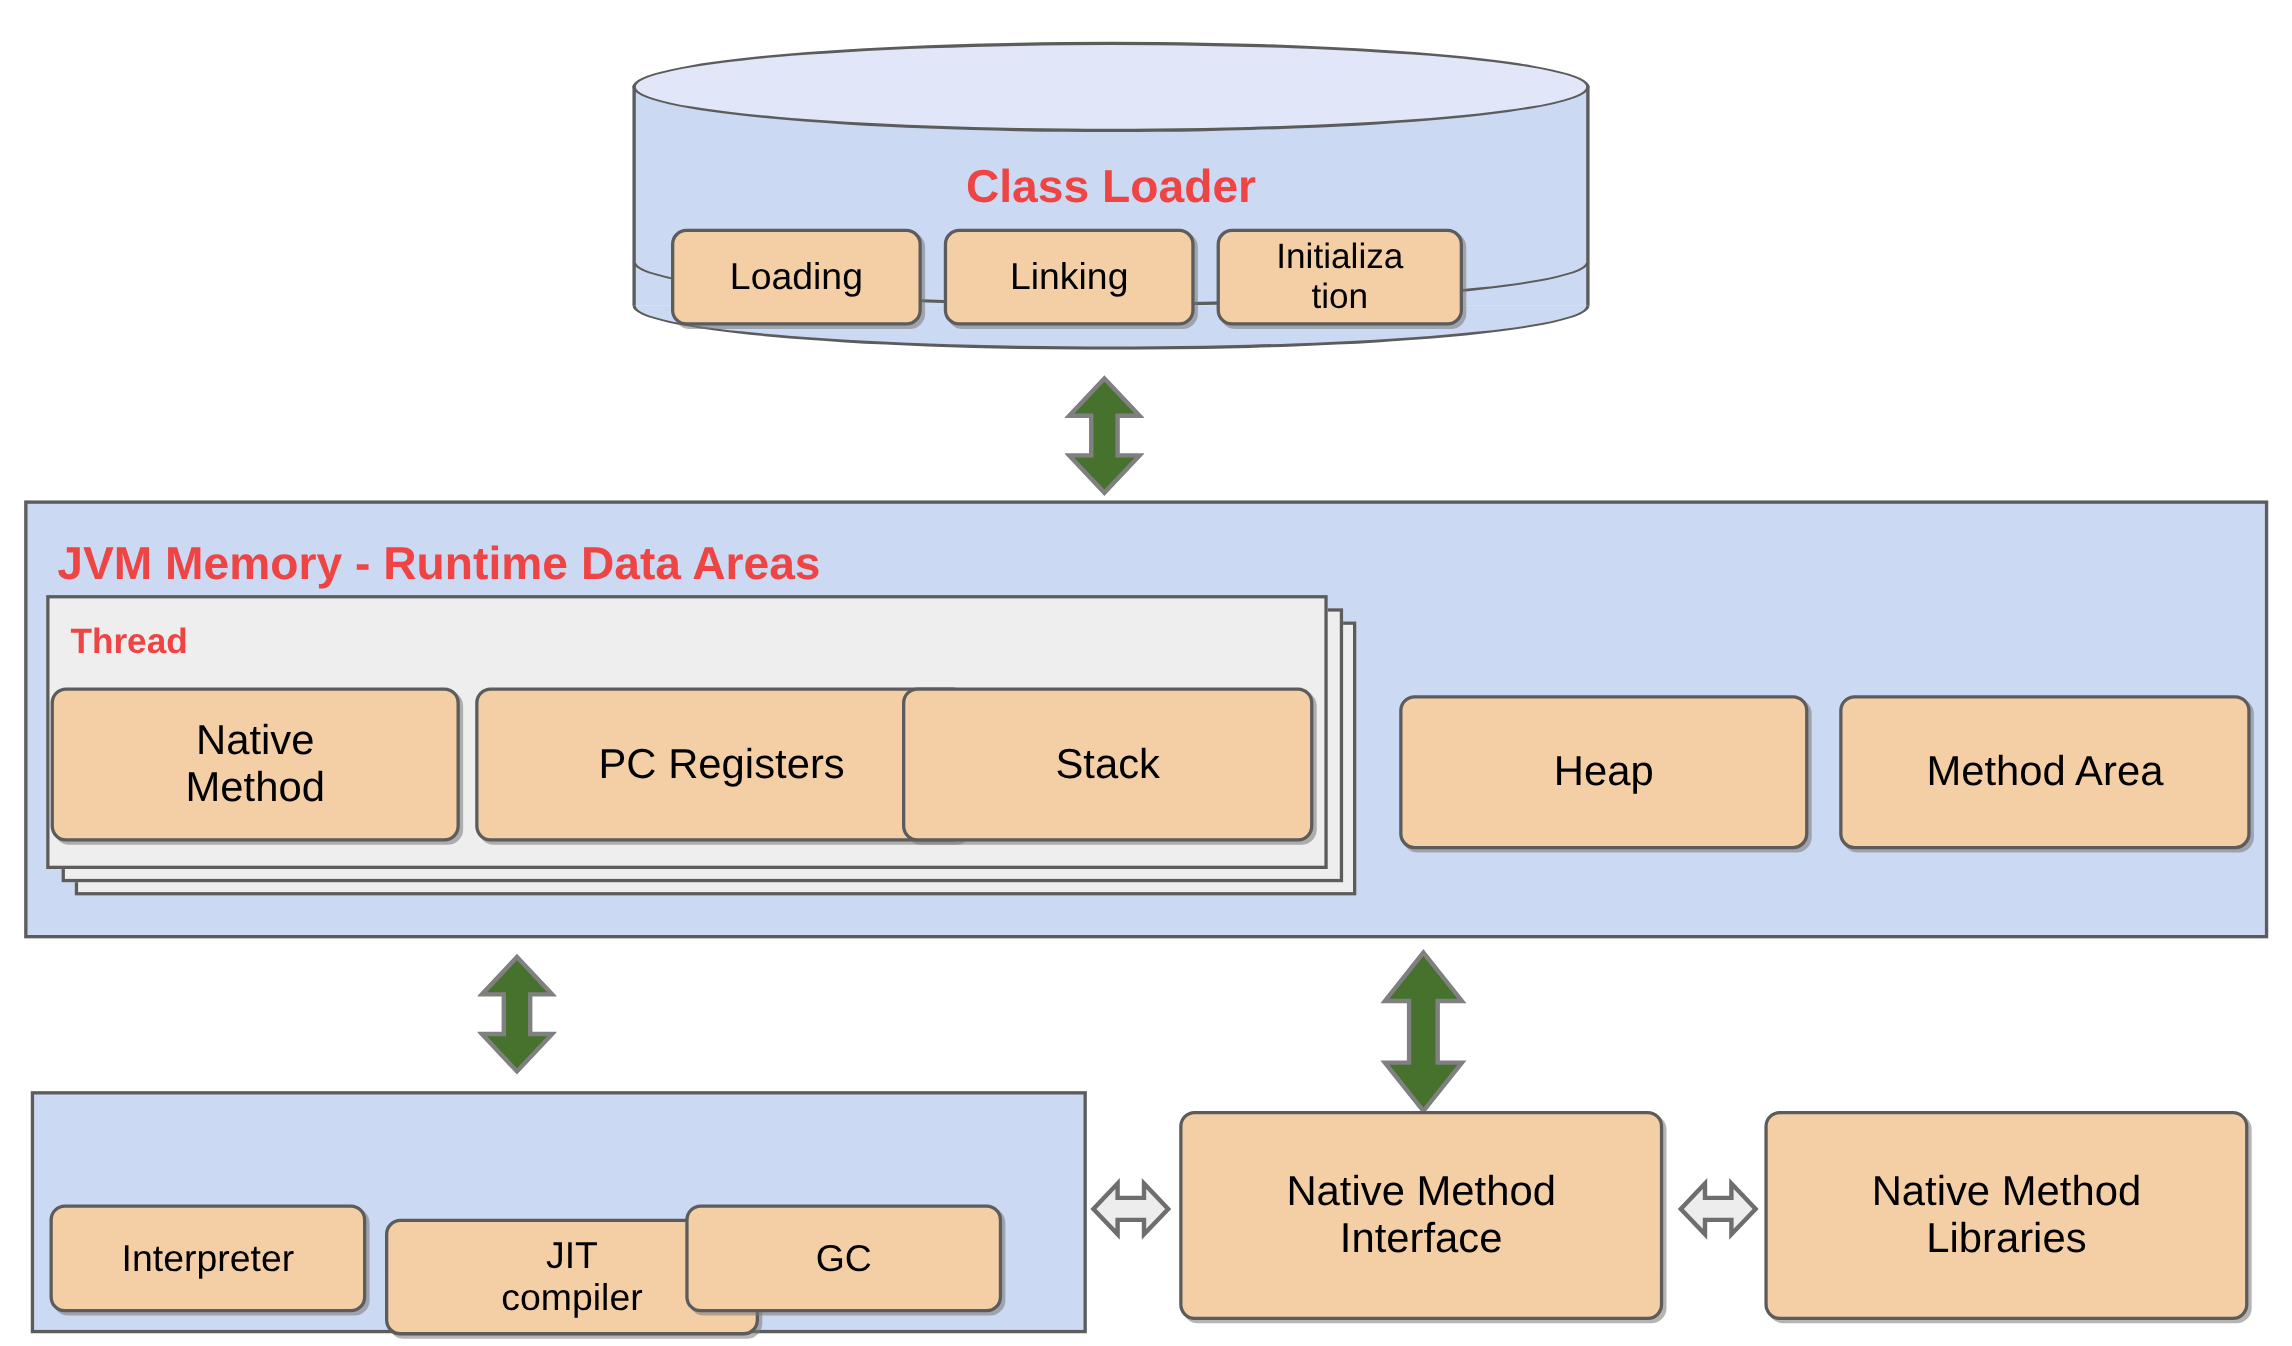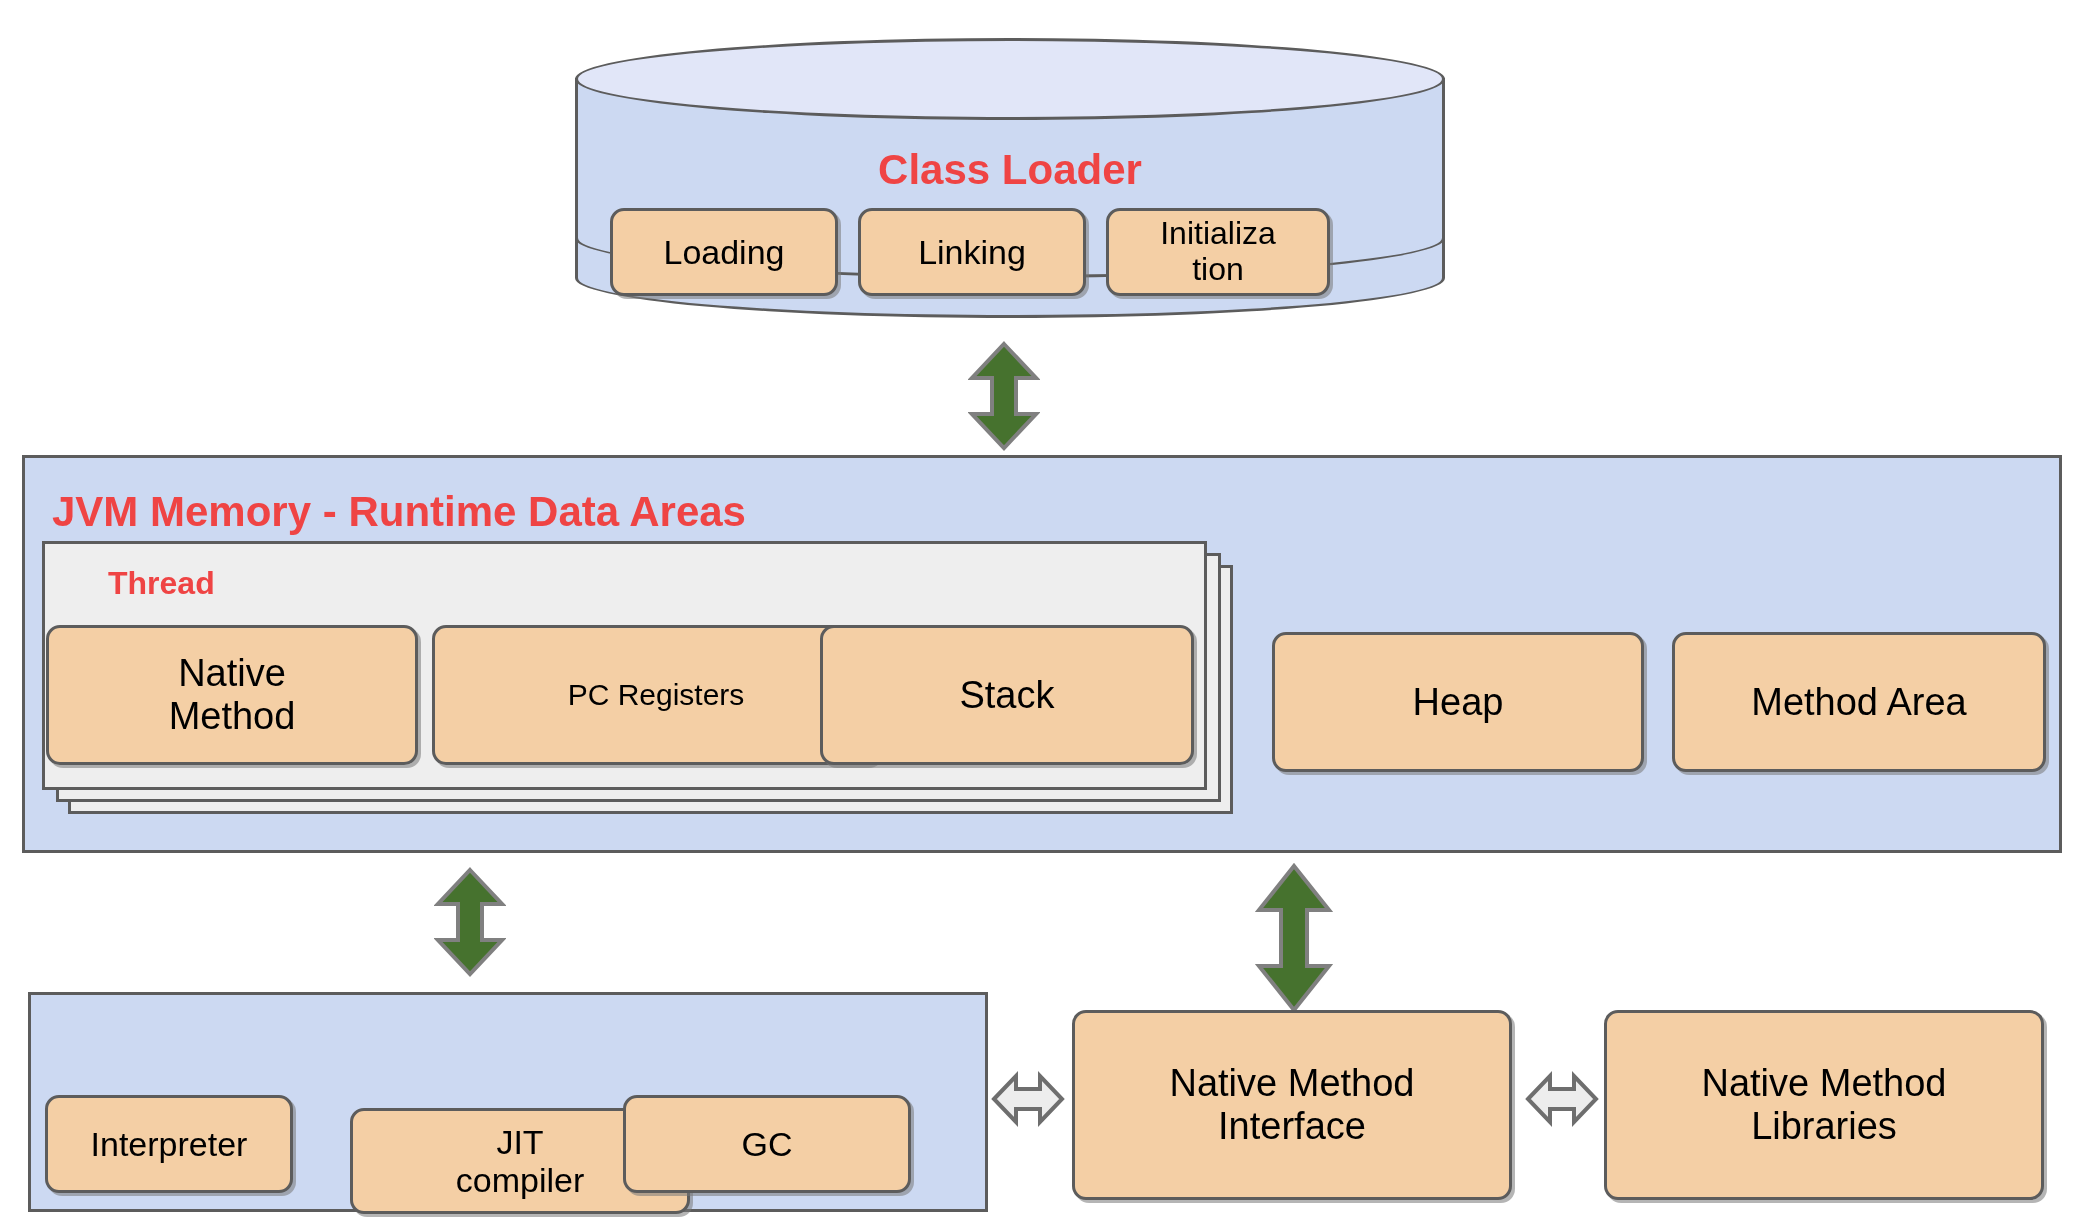--- a/index.html
+++ b/index.html
@@ -126,28 +126,28 @@
   <div class="bluepanel node" style="left:22px; top:455px; width:2040px; height:398px;">
   </div>
 
   <div class="paneltitle" style="left:52px; top:488px; font-size:42px;">JVM Memory - Runtime Data Areas</div>
 
   <div class="threadcard" style="left:68px; top:565px; width:1165px; height:249px;"></div>
   <div class="threadcard" style="left:56px; top:553px; width:1165px; height:249px;"></div>
 
   <div class="threadcard" style="left:42px; top:541px; width:1165px; height:249px;"></div>
 
-  <div class="paneltitle" style="left:64px; top:565px; font-size:32px;margin-left:44px;">Thread</div>
+  <div class="paneltitle" style="left:64px; top:565px; font-size:32px;">Thread</div>
 
   <div class="tanbox node" style="left:46px; top:625px; width:372px; height:140px; font-size:38px;">
     <span style="white-space:pre-line;">Native
 Method</span>
   </div>
 
-  <div class="tanbox node" style="left:432px; top:625px; width:448px; height:140px; font-size:30px;">
+  <div class="tanbox node" style="left:432px; top:625px; width:448px; height:140px; font-size:38px;">
     <span style="white-space:pre-line;">PC Registers</span>
   </div>
 
   <div class="tanbox node" style="left:820px; top:625px; width:374px; height:140px; font-size:38px;">
     <span style="white-space:pre-line;">Stack</span>
   </div>
 
   <div class="tanbox node" style="left:1272px; top:632px; width:372px; height:140px; font-size:38px;">
     <span style="white-space:pre-line;">Heap</span>
   </div>
@@ -165,21 +165,21 @@
   <div class="arrow" style="left:1254px; top:862px; width:80px; height:152px;">
     <svg viewBox="0 0 80 152" preserveAspectRatio="none">
       <polygon points="40,4 75,48 53,48 53,104 75,104 40,148 5,104 27,104 27,48 5,48" fill="#46722e" stroke="#808080" stroke-width="4" stroke-linejoin="miter"></polygon>
     </svg>
   </div>
 
   <div class="bluepanel node" style="left:28px; top:992px; width:960px; height:220px;">
   </div>
 
 
-  <div class="tanbox node" style="left:45px; top:1095px; width:248px; height:98px; font-size:34px;">
+  <div class="tanbox node" style="left:45px; top:1095px; width:288px; height:98px; font-size:34px;">
     <span style="white-space:pre-line;">Interpreter</span>
   </div>
 
   <div class="tanbox node" style="left:350px; top:1084px; width:340px; height:106px; font-size:34px;margin-top:24px;">
     <span style="white-space:pre-line;">JIT
 compiler</span>
   </div>
 
   <div class="tanbox node" style="left:623px; top:1095px; width:288px; height:98px; font-size:34px;">
     <span style="white-space:pre-line;">GC</span>

